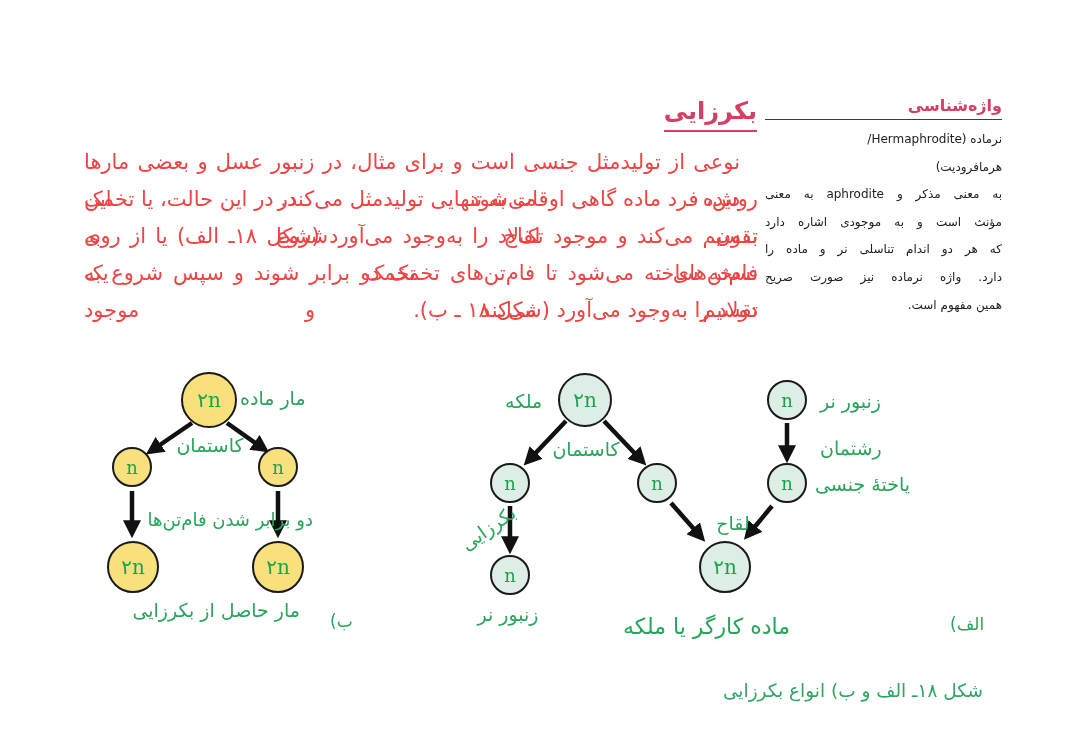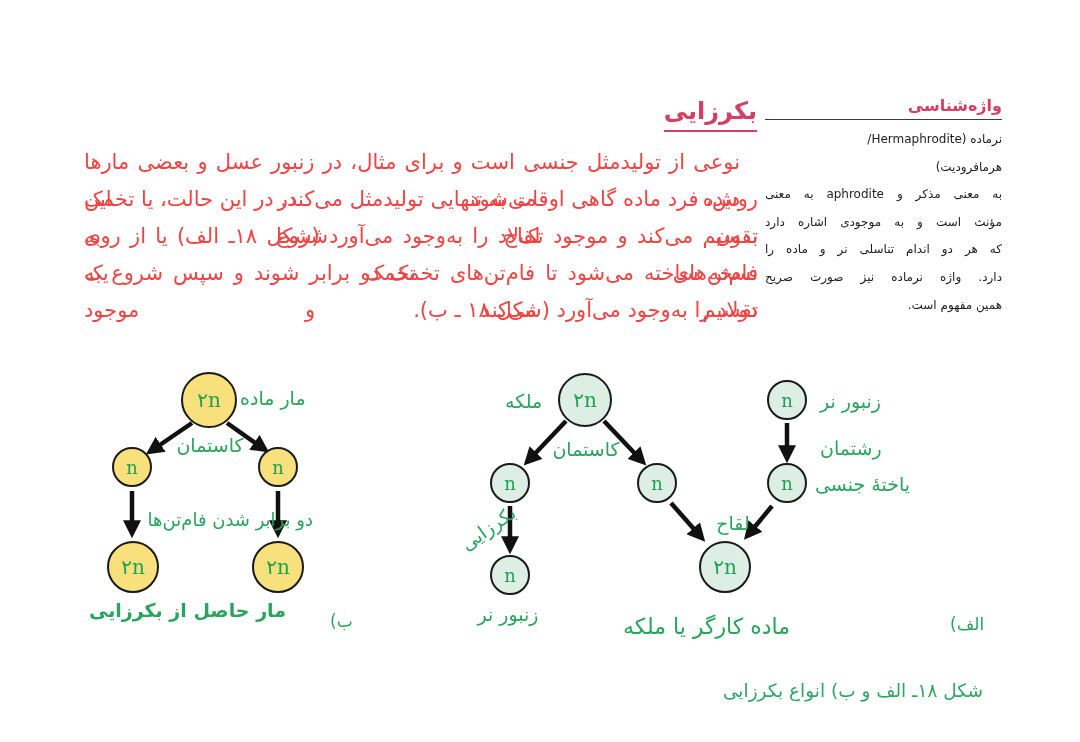--- a/index.html
+++ b/index.html
@@ -119,21 +119,21 @@
   <div class="circle yellow c40" style="left:258px;top:447px;">
     <span>n</span>
   </div>
   <div class="fig-label center" style="left:148px;top:509px;width:165px;font-size:18px;">دو برابر شدن فام‌تن‌ها</div>
   <div class="circle yellow c52" style="left:107px;top:541px;">
     <span>۲n</span>
   </div>
   <div class="circle yellow c52" style="left:252px;top:541px;">
     <span>۲n</span>
   </div>
-  <div class="fig-label center" style="left:126px;top:599px;width:160px;font-weight:bold;">مار حاصل از بکرزایی</div>
+  <div class="fig-label center" style="left:140px;top:599px;width:160px;">مار حاصل از بکرزایی</div>
   <div class="panel-letter" style="left:330px;top:611px;">ب)</div>
 
   <div class="fig-label" style="left:505px;top:390px;">ملکه</div>
   <div class="circle mint c54" style="left:558px;top:373px;">
     <span>۲n</span>
   </div>
   <div class="fig-label center" style="left:546px;top:438px;width:80px;">کاستمان</div>
   <div class="circle mint c40" style="left:490px;top:463px;">
     <span>n</span>
   </div>

